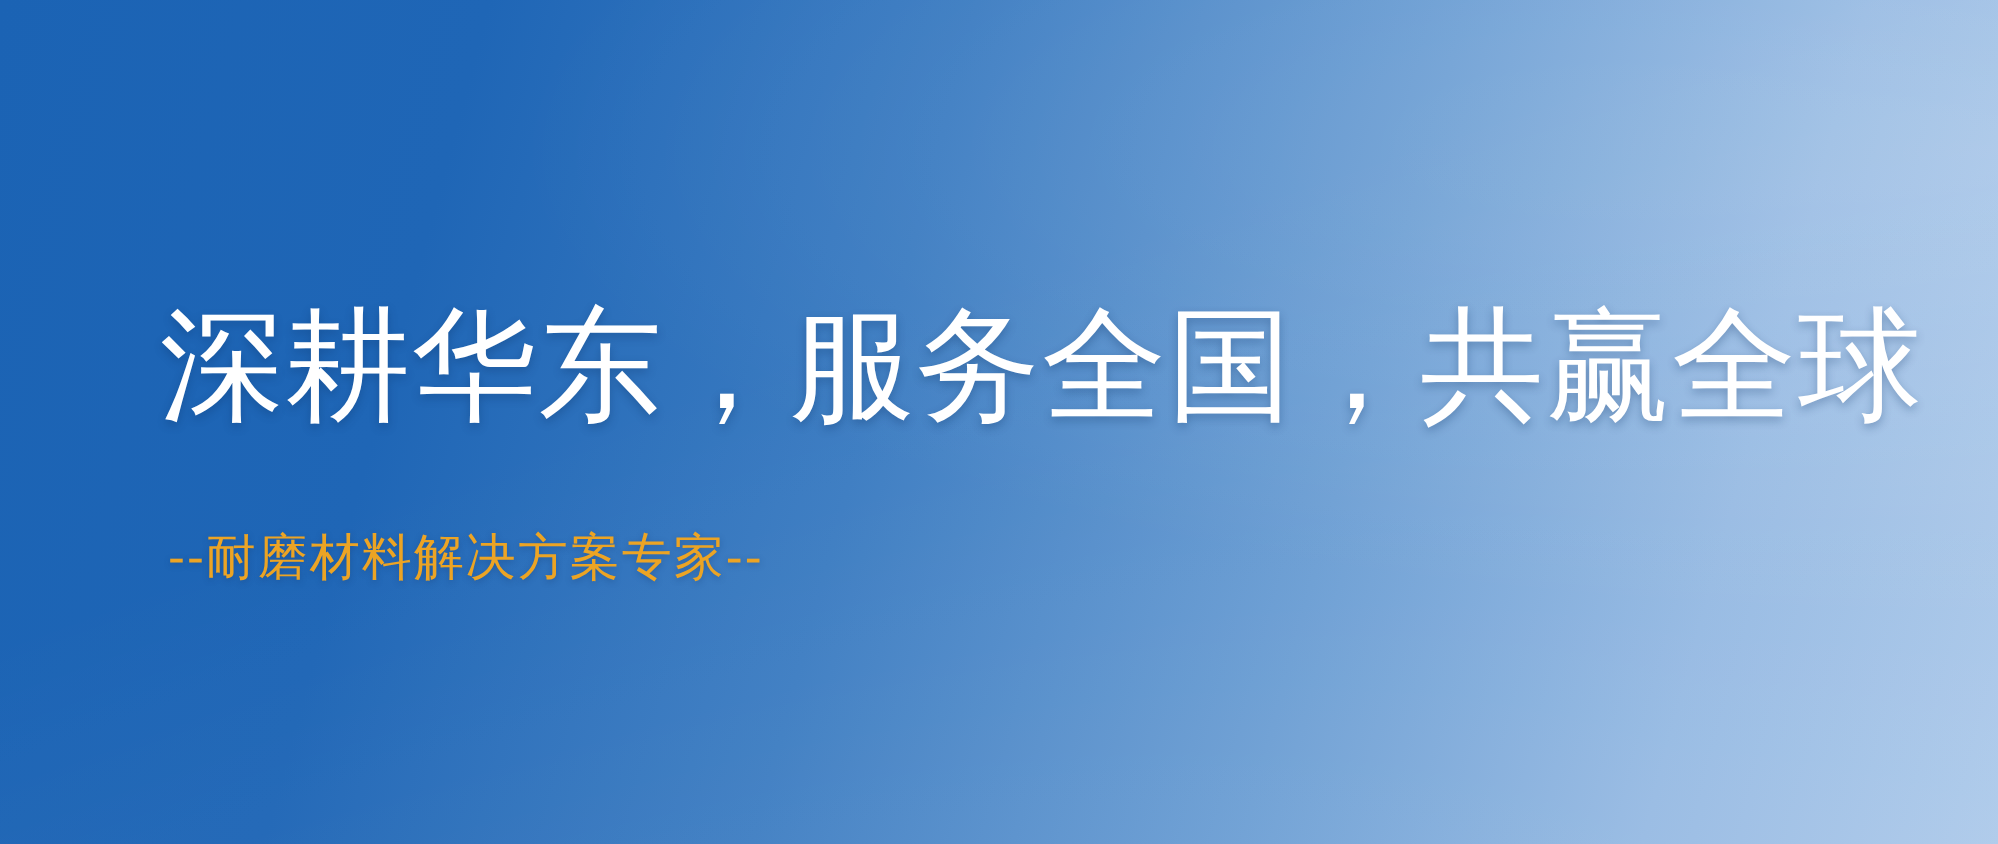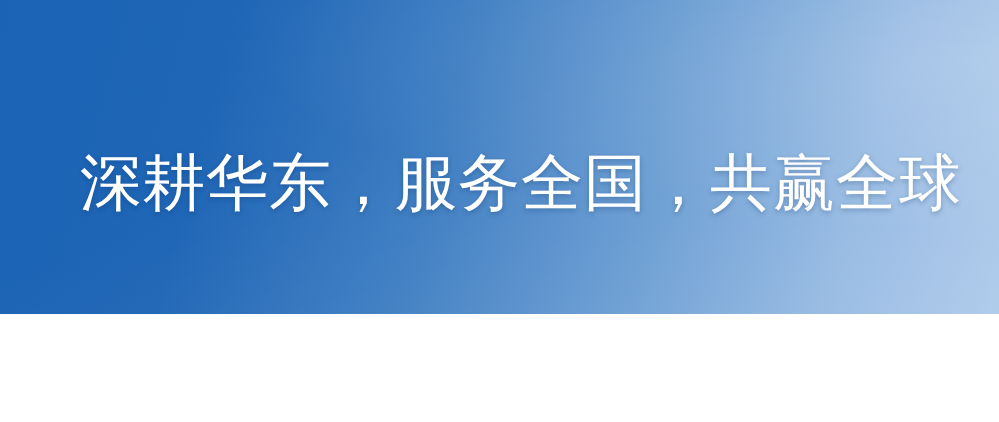--- a/index.html
+++ b/index.html
@@ -3,21 +3,21 @@
 <meta charset="utf-8">
 <style>
   html, body {
     margin: 0;
     padding: 0;
     background: #ffffff;
   }
   #banner {
     position: relative;
     width: 999px;
-    height: 314px;
+    height: 422px;
     overflow: hidden;
     background:
       linear-gradient(105deg,
         #1b63b4 0%,
         #1f66b6 22%,
         #3d7dc2 44%,
         #6a9dd3 66%,
         #93b8e2 84%,
         #a9c7e9 100%);
     font-family: "Liberation Sans", sans-serif;
@@ -76,15 +76,16 @@
   }
   #logo svg { display: block; }
 </style>
 </head>
 <body>
 
 <div id="banner">
 
   <div class="headline">深耕华东，服务全国，共赢全球</div>
 
+  <div class="subtitle">--耐磨材料解决方案专家--</div>
 
 
 </div>
 
 </body></html>

